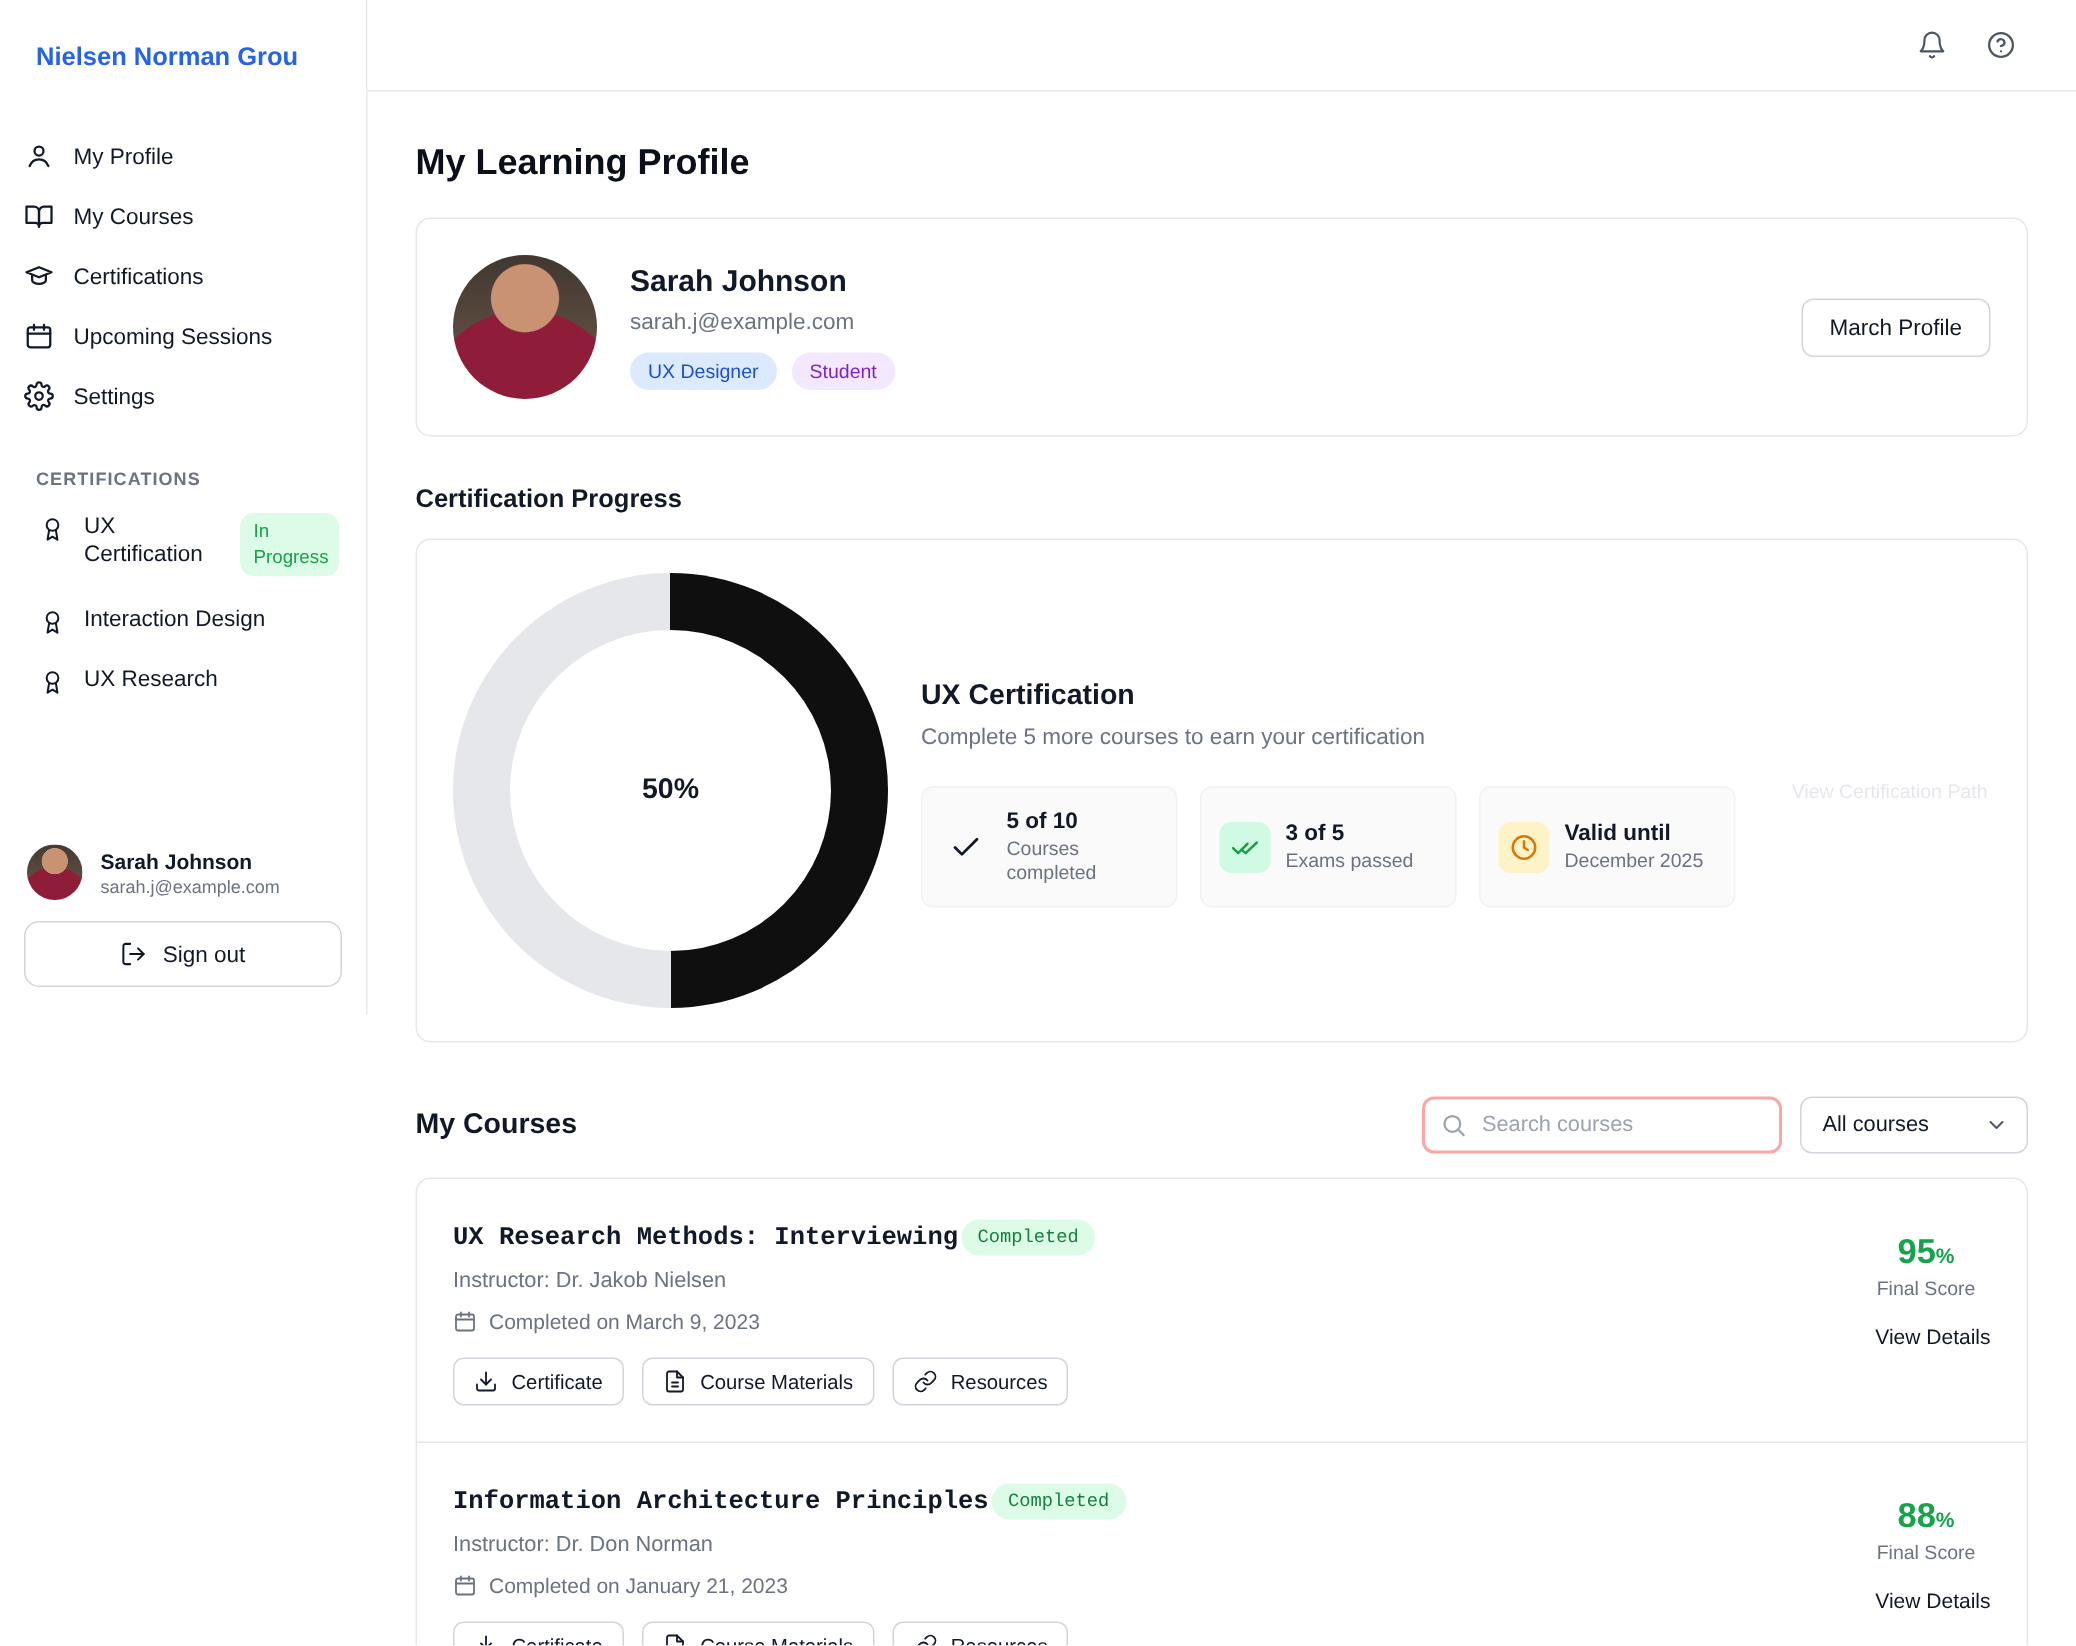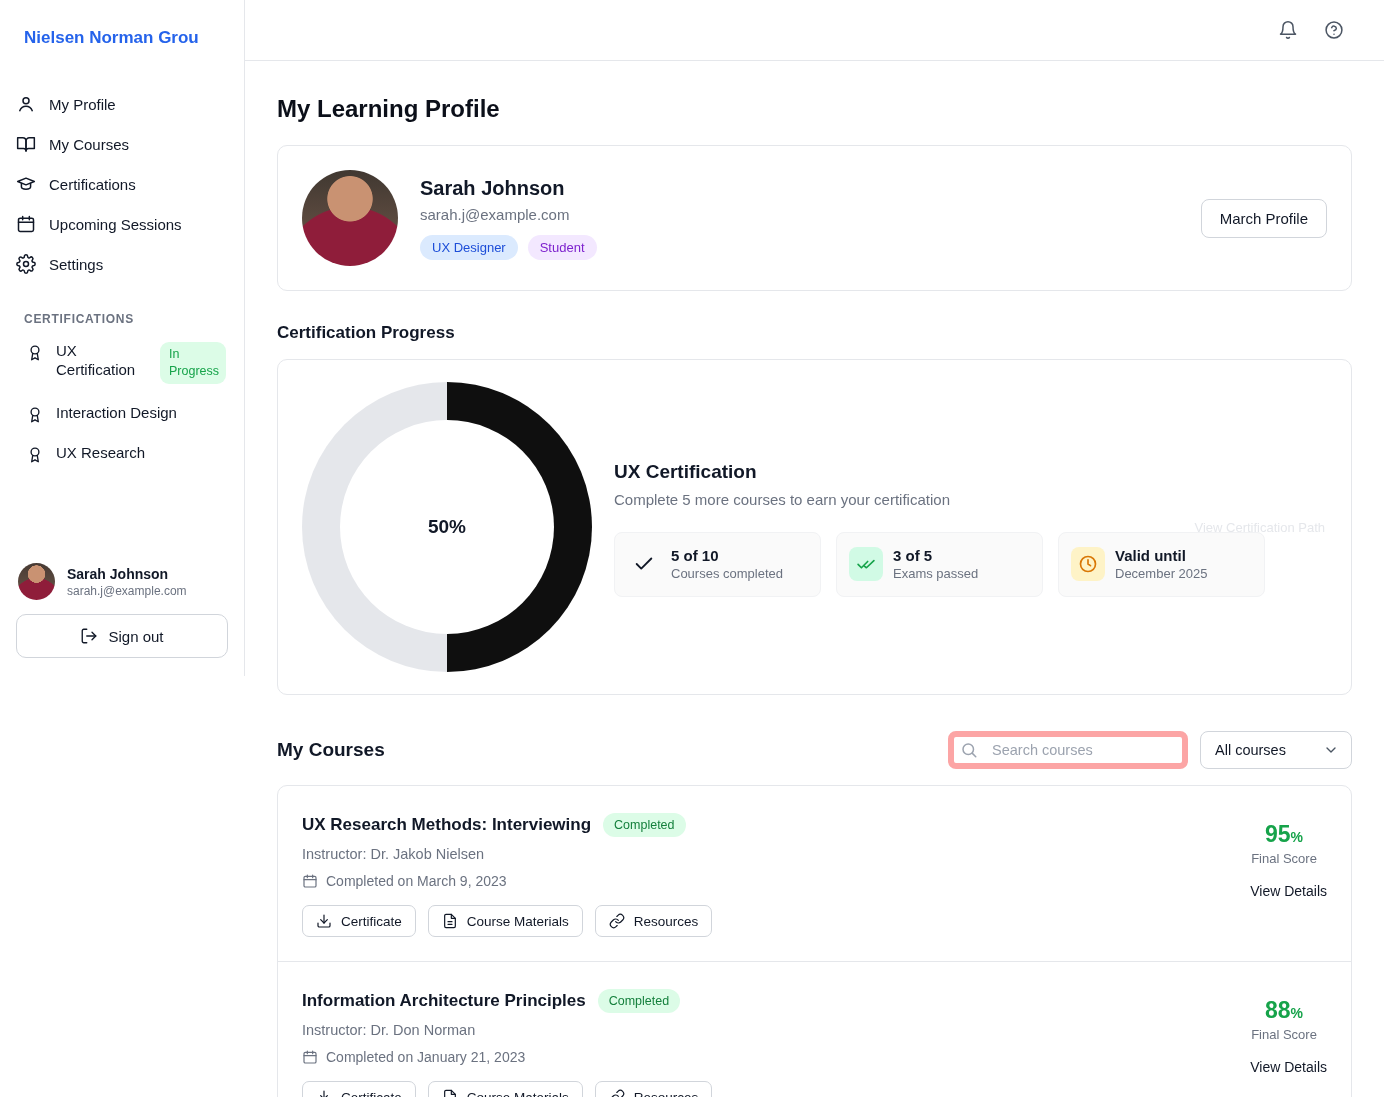--- a/index.html
+++ b/index.html
@@ -127,23 +127,23 @@
     position: absolute; left: 38px; top: 38px;
     width: 214px; height: 214px; border-radius: 50%; background: #fff;
     display: flex; align-items: center; justify-content: center;
   }
   .donut-label { font-size: 19px; font-weight: 700; }
   .cert-info { padding-top: 4px; }
   .cert-info-title { font-size: 19px; font-weight: 600; }
   .cert-info-sub { font-size: 15px; color: #6b7280; margin-top: 8px; }
   .stat-row { display: flex; gap: 15px; margin-top: 24px; }
   .stat-box {
-    width: 207px; background: #fafafa; border: 1px solid #f1f2f4;
+    width: 171px; background: #fafafa; border: 1px solid #f1f2f4;
     border-radius: 8px; padding: 14px 12px;
-    display: flex; align-items: flex-start; gap: 10px;
+    display: flex; align-items: center; gap: 10px;
   }
   .stat-icon {
     width: 34px; height: 34px; border-radius: 8px; flex: 0 0 auto;
     display: flex; align-items: center; justify-content: center;
   }
   .stat-icon.plain { background: transparent; }
   .stat-icon.green { background: #d1fae5; }
   .stat-icon.yellow { background: #fef3c7; }
   .stat-value { font-size: 15px; font-weight: 600; }
   .stat-label { font-size: 13px; color: #6b7280; margin-top: 2px; line-height: 1.25; }
@@ -153,36 +153,36 @@
   }
 
   
   .courses-header {
     display: flex; align-items: center; margin-top: 36px;
   }
   .courses-title { font-size: 19px; font-weight: 600; }
   .search-wrap { margin-left: auto; position: relative; }
   .search-wrap .icon { position: absolute; left: 12px; top: 10px; }
   .search-input {
-    width: 240px; height: 38px; border: 6px solid #fca5a5; border-radius: 8px;
+    width: 240px; height: 38px; border: 2px solid #fca5a5; border-radius: 8px;
     padding: 0 12px 0 38px; font-size: 14.5px; color: #111827;
     font-family: inherit; outline: none;
   }
   .search-input::placeholder { color: #9ca3af; }
   .filter-select {
     margin-left: 12px; width: 152px; height: 38px;
     border: 1px solid #d1d5db; border-radius: 8px; background: #fff;
     display: flex; align-items: center; justify-content: space-between;
     padding: 0 12px 0 14px; font-size: 14.5px; color: #111827; cursor: pointer;
   }
 
   .courses-card { margin-top: 16px; }
   .course-row { display: flex; padding: 27px 24px 24px 24px; }
   .course-row + .course-row { border-top: 1px solid #e5e7eb; }
-  .course-title-line { display: flex; align-items: center; gap: 12px; }
+  .course-title-line { display: flex; align-items: center; gap: 2px; font-family: Liberation Mono, monospace; }
   .course-title { font-size: 17px; font-weight: 600; }
   .badge-completed {
     background: #dcfce7; color: #15803d; font-size: 12.5px;
     padding: 5px 11px; border-radius: 999px;
   }
   .course-instructor { font-size: 14.5px; color: #6b7280; margin-top: 9px; }
   .course-date {
     display: flex; align-items: center; gap: 8px;
     font-size: 14px; color: #6b7280; margin-top: 11px;
   }

